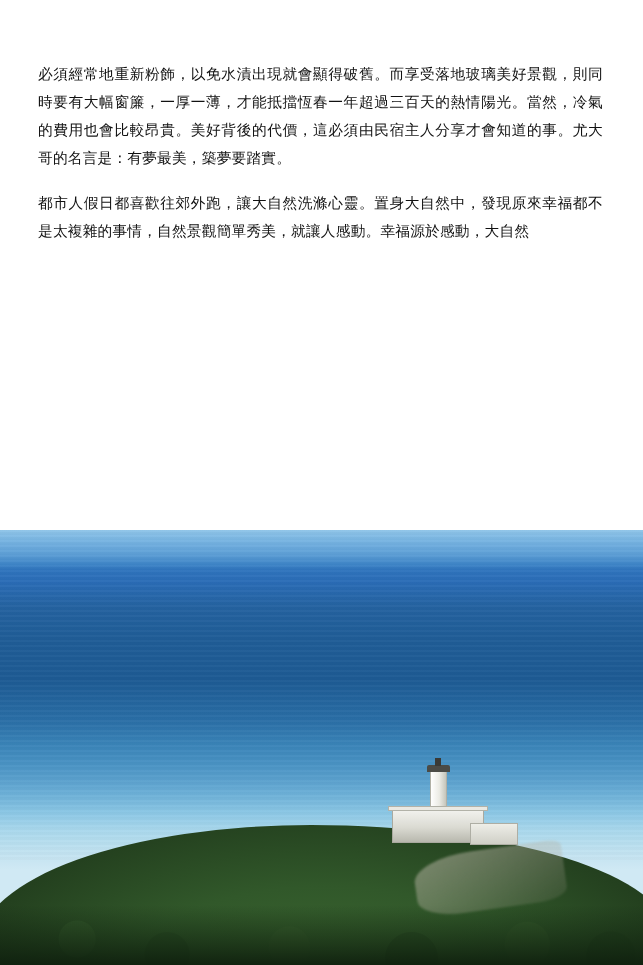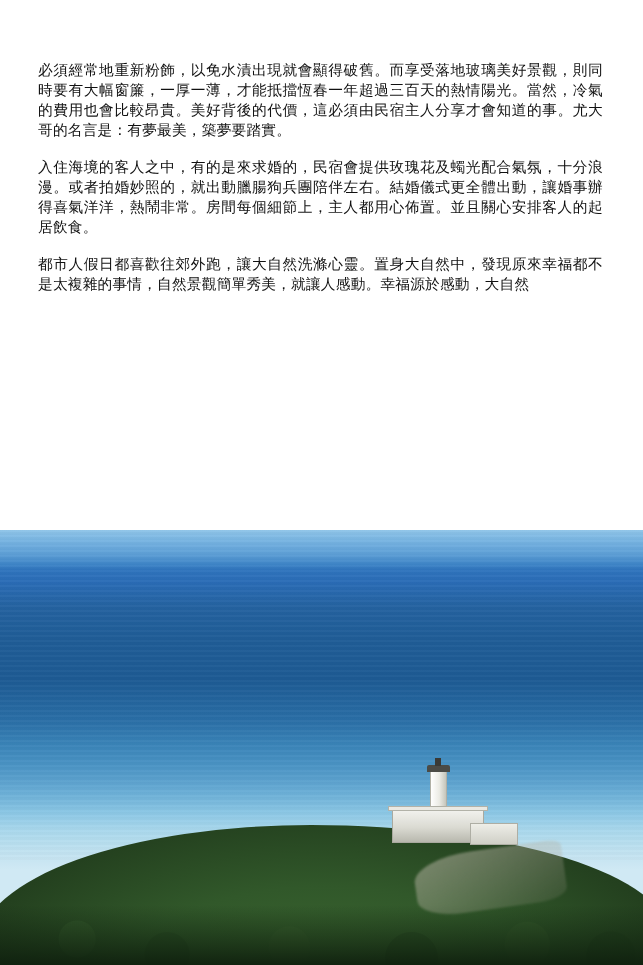--- a/index.html
+++ b/index.html
@@ -27,21 +27,21 @@
     left: 0;
     top: 0;
     width: 643px;
     height: 530px;
     background: #ffffff;
     box-sizing: border-box;
     padding: 60px 40px 0 38px;
   }
   .para {
     font-size: 14.7px;
-    line-height: 20px;
+    line-height: 28px;
     color: #111111;
     text-align: justify;
     text-justify: inter-ideograph;
     margin: 0 0 17px 0;
     letter-spacing: 0.2px;
   }
 
   
   .photo {
     position: absolute;
@@ -203,21 +203,20 @@
     filter: blur(1px);
   }
 </style>
 </head>
 <body>
 
 <div class="page">
 
   <div class="text-area">
     <p class="para">必須經常地重新粉飾，以免水漬出現就會顯得破舊。而享受落地玻璃美好景觀，則同時要有大幅窗簾，一厚一薄，才能抵擋恆春一年超過三百天的熱情陽光。當然，冷氣的費用也會比較昂貴。美好背後的代價，這必須由民宿主人分享才會知道的事。尤大哥的名言是：有夢最美，築夢要踏實。</p>
-    <p class="para">入住海境的客人之中，有的是來求婚的，民宿會提供玫瑰花及蠋光配合氣氛，十分浪漫。或者拍婚妙照的，就出動臘腸狗兵團陪伴左右。結婚儀式更全體出動，讓婚事辦得喜氣洋洋，熱鬧非常。房間每個細節上，主人都用心佈置。並且關心安排客人的起居飲食。</p>
     <p class="para">都市人假日都喜歡往郊外跑，讓大自然洗滌心靈。置身大自然中，發現原來幸福都不是太複雜的事情，自然景觀簡單秀美，就讓人感動。幸福源於感動，大自然</p>
   </div>
 
   <div class="photo">
     <div class="sky"></div>
     <div class="sea-bands"></div>
 
     <div class="land">
       <div class="land-shape"></div>
       <div class="land-texture"></div>

